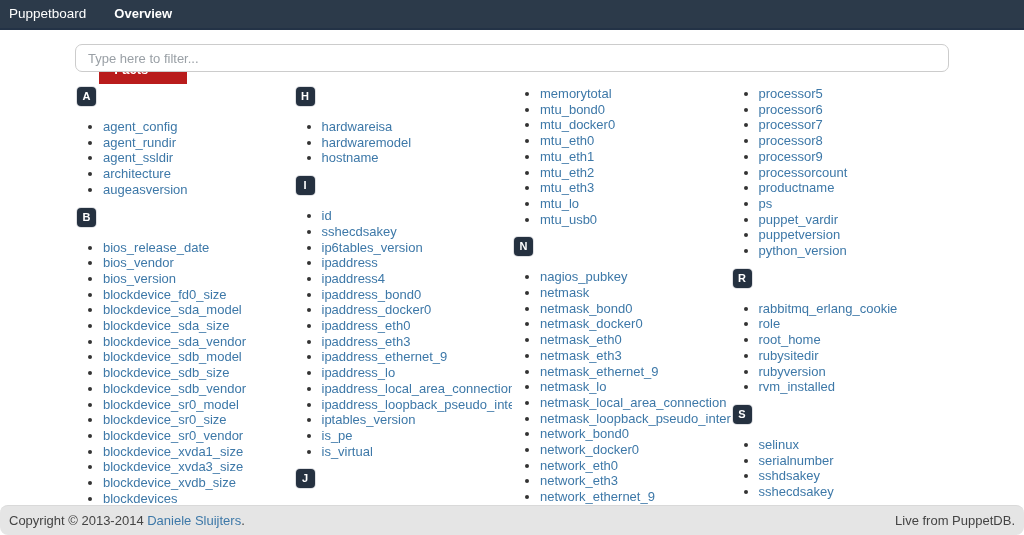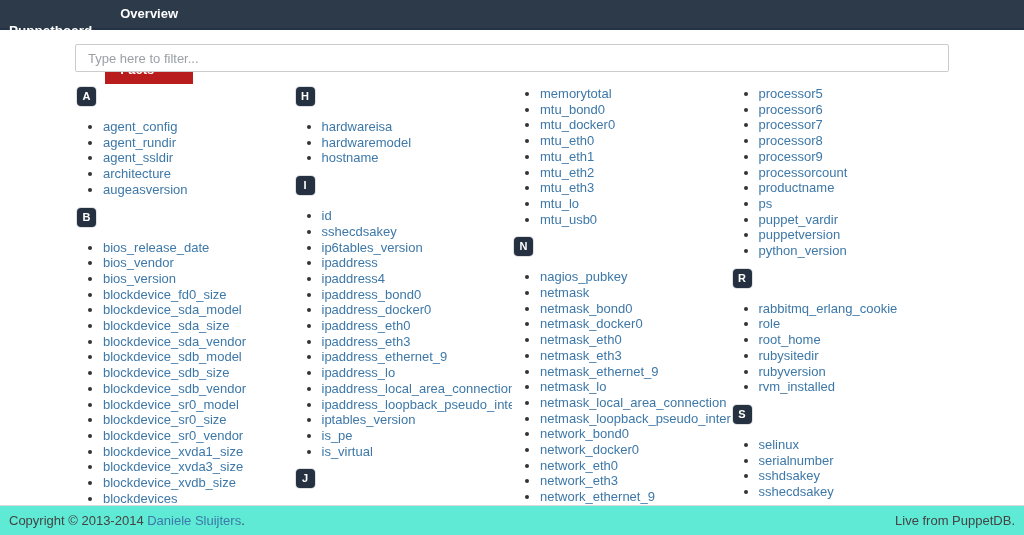--- a/index.html
+++ b/index.html
@@ -8,33 +8,33 @@
     font-family:"Liberation Sans","DejaVu Sans",sans-serif;
     background:#ffffff;position:relative;
   }
   
   .navbar{
     height:30px;box-sizing:border-box;background:#2c3a4a;
     border-bottom:2px solid #233246;
     display:flex;align-items:stretch;
   }
   .brand{
-    color:#ffffff;font-weight:bold;font-size:13.5px;line-height:28px;
-    padding:17px 13px 0 9px;text-decoration:none;display:block;
+    color:#ffffff;font-weight:normal;font-size:13.5px;line-height:28px;
+    padding:0 13px 0 9px;text-decoration:none;display:block;
   }
   .nav-item{
     color:#ffffff;font-weight:bold;font-size:13px;line-height:28px;
     padding:0 15px;text-decoration:none;display:block;
   }
   .nav-item.active{background:#b91c1c;}
   
   .filter-wrap{width:874px;margin:14px auto 0;}
   .filter-input{
     width:100%;box-sizing:border-box;height:28px;
-    border:1px solid #cccccc;border-radius:2px;
+    border:1px solid #cccccc;border-radius:7px;
     padding:0 12px;font-size:13px;color:#555;outline:none;
     font-family:"Liberation Sans","DejaVu Sans",sans-serif;
   }
   .filter-input::placeholder{color:#9aa0a6;}
   
   .content{
     width:874px;margin:13px auto 0;height:420px;overflow:hidden;
     display:flex;
   }
   .fact-col{width:218.5px;flex:0 0 218.5px;overflow:hidden;}
@@ -49,23 +49,23 @@
     margin:13px 0 0;padding:0 0 0 28px;list-style:disc;
   }
   ul.fact-list.continued{margin-top:1px;}
   ul.fact-list li{
     font-size:13px;line-height:15.7px;color:#333;white-space:nowrap;
   }
   ul.fact-list a{color:#3d78a8;text-decoration:none;}
   
   .footer{
     position:absolute;left:0;bottom:0;width:1024px;height:30px;
-    box-sizing:border-box;background:#5eead4;border-top:1px solid #d9d9d9;
+    box-sizing:border-box;background:#e5e5e5;border-top:1px solid #d9d9d9;
     display:flex;justify-content:space-between;align-items:center;
-    padding:0 9px;font-size:13px;color:#444;
+    padding:0 9px;font-size:13px;color:#444;border-radius:8px;
   }
   .footer a{color:#3d78a8;text-decoration:none;}
 </style>
 </head>
 <body>
 
 <nav class="navbar">
   <a class="brand" href="#">Puppetboard</a>
   <div style="display:flex;flex-direction:column;">
       <a href="#" class="nav-item">Overview</a>

